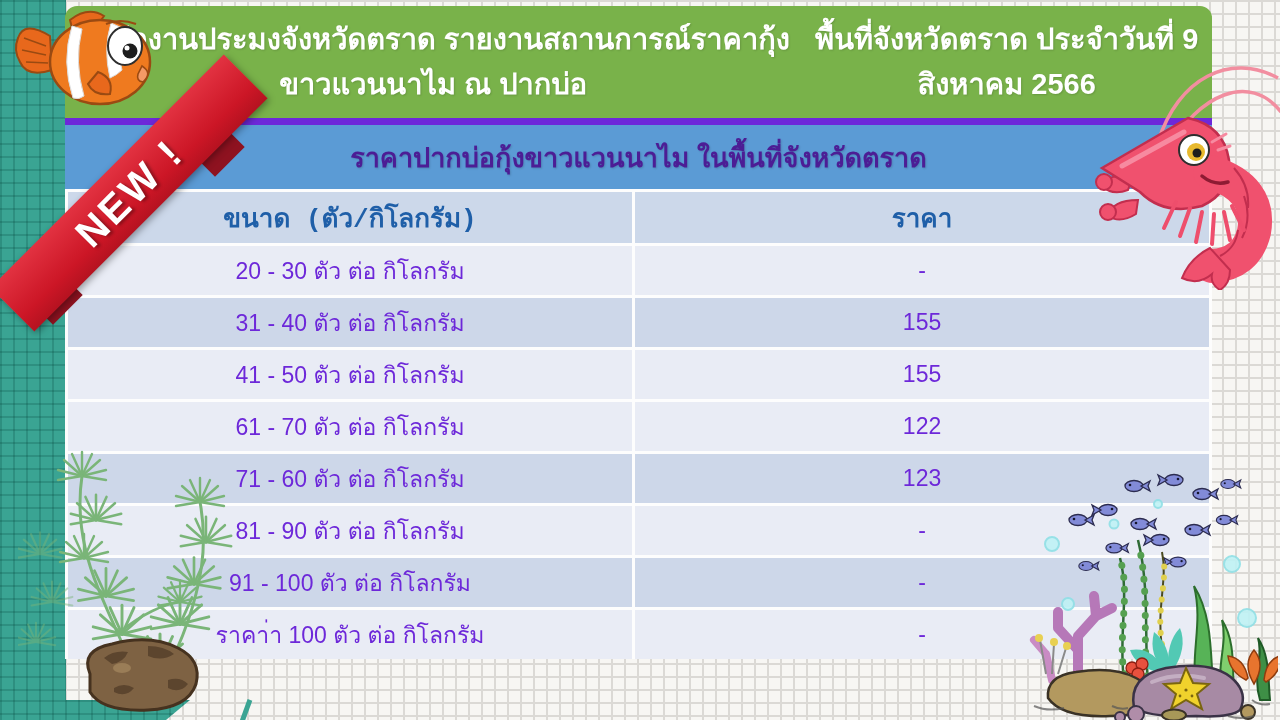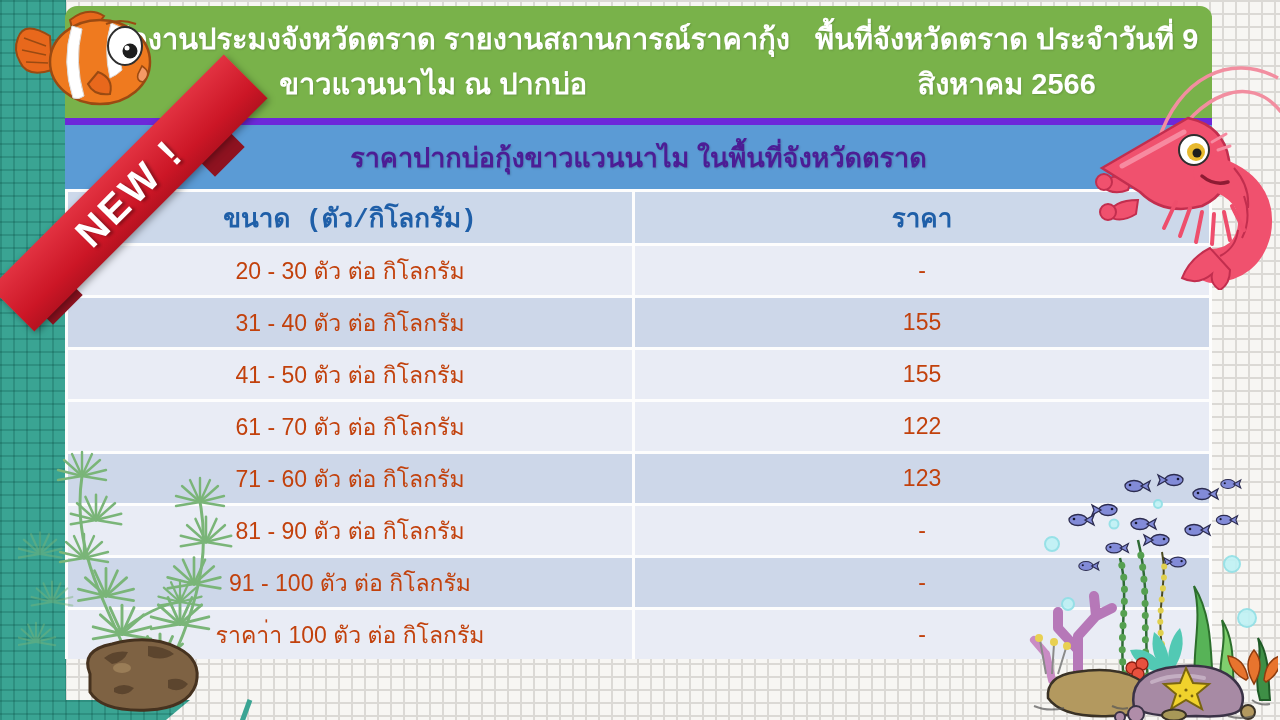--- a/index.html
+++ b/index.html
@@ -52,21 +52,21 @@
   }
   .thead,.trow{display:flex;border-top:3px solid #fdfdfd;}
   .thead{height:51px;background:#ccd8ea;}
   .trow{height:49px;}
   .trow.light{background:#e9ecf5;}
   .trow.dark{background:#cdd7e9;}
   .cell{display:flex;align-items:center;justify-content:center;}
   .cell.size{width:49.7%;border-right:3px solid #fdfdfd;box-sizing:border-box;}
   .cell.price{flex:1;}
   .thead .cell{color:#1f5fa8;font-weight:bold;font-size:26px;font-family:Liberation Mono, monospace;}
-  .trow .cell{color:#c2410c;font-size:23px;}
+  .trow .cell{color:#6d28d9;font-size:23px;}
   
   .ribbon-area{position:absolute;left:16px;top:84px;width:232px;height:232px;z-index:6;}
   .fold{position:absolute;width:42px;height:42px;background:#8e1220;transform:rotate(45deg);z-index:0;}
   .fold-tr{left:178px;top:42px;}
   .fold-bl{left:16px;top:190px;}
   .ribbon-band{
     position:absolute;left:-52px;top:78px;width:330px;height:62px;z-index:1;
     background:linear-gradient(180deg,#e23241 0%,#cc1626 70%,#b51220 100%);
     transform:rotate(-45deg);
     display:flex;align-items:center;justify-content:center;

